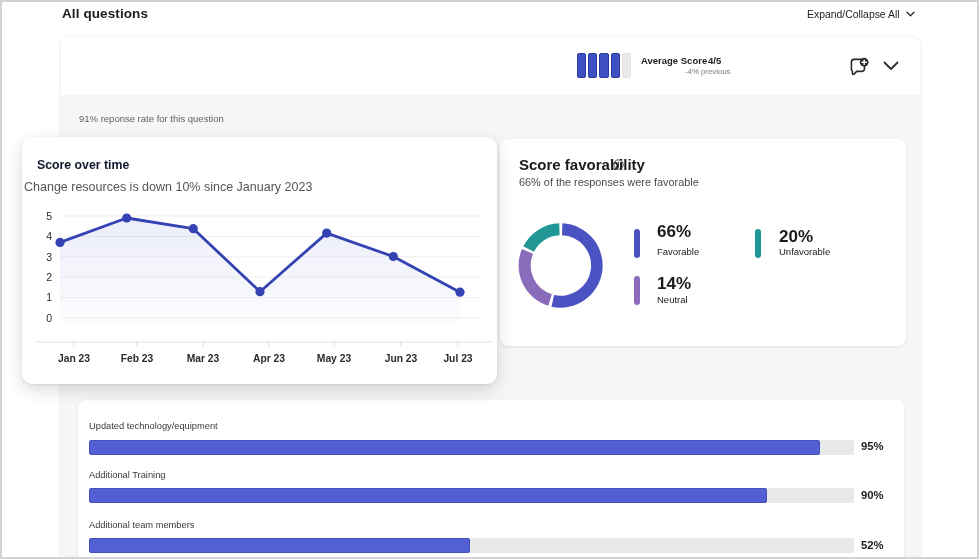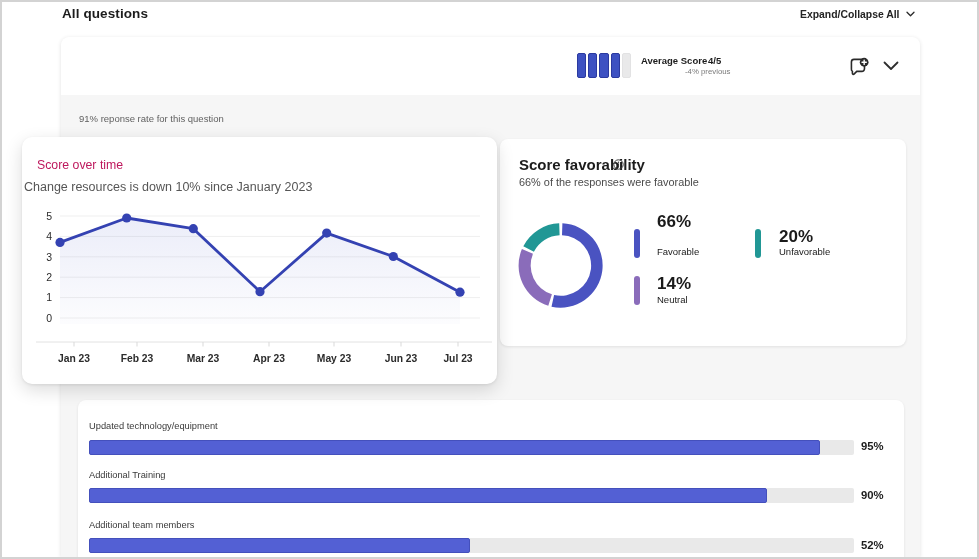--- a/index.html
+++ b/index.html
@@ -2,21 +2,21 @@
 <html><head>
 <meta charset="utf-8">
 <style>
 * { margin:0; padding:0; box-sizing:border-box; }
 html,body { width:979px; height:559px; overflow:hidden; background:#fff; }
 body { font-family:"Liberation Sans", sans-serif; }
 .page { position:relative; width:979px; height:559px; background:#fff; overflow:hidden; }
 .frame { position:absolute; inset:0; border:2px solid #d3d3d3; z-index:50; pointer-events:none; }
 .abs { position:absolute; }
 .allq { left:62px; top:6px; font-size:13.5px; font-weight:700; color:#1c1c1c; letter-spacing:.1px; }
-.expand { top:8.5px; right:64.5px; font-size:10.4px; font-weight:700; color:#242424; display:flex; align-items:center; gap:6px;justify-content:flex-end; }
+.expand { top:8.5px; right:64.5px; font-size:10.4px; font-weight:400; color:#242424; display:flex; align-items:center; gap:6px;justify-content:flex-end; }
 .accordion { left:61px; top:37px; width:859px; height:520px; background:#f6f6f6; border-radius:8px 8px 0 0; box-shadow:0 1px 4px rgba(0,0,0,.12); }
 .acc-header { position:absolute; left:0; top:0; width:100%; height:58px; background:#fff; border-radius:8px 8px 0 0; }
 .qtext { left:81px; top:57px; font-size:12.5px; font-weight:700; color:#1c1c1c; }
 .scorebars { left:577px; top:53px; display:flex; gap:2px; }
 .sb { width:9.2px; height:25px; border-radius:2px; background:#3d51c2; border:1px solid #2b3aa0; }
 .sb.off { background:#e9e9ea; border-color:#e2e2e3; }
 .avgscore { left:641px; top:55px; font-size:9.5px; font-weight:700; color:#1c1c1c; }
 .avgprev { left:641px; top:66.5px; font-size:7.8px; color:#7a7a7a;margin-left:44px; }
 .resp { left:79px; top:113px; font-size:9.5px; color:#5f5f5f; }
 .favcard { left:500px; top:139px; width:406px; height:207px; background:#fff; border-radius:8px; box-shadow:0 1px 3px rgba(0,0,0,.09); }
@@ -24,21 +24,21 @@
 .favsub { left:519px; top:176px; font-size:10.9px; color:#4b4b4b; }
 .pill { width:6px; height:29px; border-radius:3px; }
 .lgnum { font-size:17px; font-weight:600; color:#1a1a1a; }
 .lglab { font-size:9.5px; color:#1a1a1a; }
 .barscard { left:78px; top:400px; width:826px; height:170px; background:#fff; border-radius:8px; box-shadow:0 1px 3px rgba(0,0,0,.09); }
 .blabel { left:89px; font-size:9.3px; color:#3a3a3a; }
 .btrack { left:89px; width:765px; height:15px; background:#e9e9e9; border-radius:2px; }
 .bfill { height:100%; background:#5360d4; border:1px solid #4450bc; border-radius:2px; }
 .bpct { left:861px; font-size:11.3px; font-weight:700; color:#1c1c1c; }
 .floatcard { left:22px; top:137px; width:475px; height:247px; background:#fff; border-radius:10px; box-shadow:0 6px 18px rgba(0,0,0,.14), 0 1px 3px rgba(0,0,0,.08); }
-.fctitle { left:37px; top:157.5px; font-size:12.3px; font-weight:400; color:#be185d; }
+.fctitle { left:37px; top:157.5px; font-size:12.3px; font-weight:700; color:#0f172a; }
 .fcsub { left:24px; top:180px; font-size:12.5px; color:#565656; }
 </style>
 </head>
 <body>
 <div class="page">
   <div class="frame"></div>
   <div class="abs allq">All questions</div>
   <div class="abs expand">Expand/Collapse All
     <svg width="9" height="8" viewBox="0 0 9 8">
         <path d="M1 2.2 L4.5 5.7 L8 2.2" fill="none" stroke="#2a2a2a" stroke-width="1.3" stroke-linecap="round" stroke-linejoin="round"></path>
@@ -73,21 +73,21 @@
     <path d="M5.5 4.8 V8" stroke="#3a3a3a" stroke-width="1.1" stroke-linecap="round"></path>
     <circle cx="5.5" cy="3.2" r=".7" fill="#3a3a3a"></circle>
   </svg>
   <div class="abs favsub">66% of the responses were favorable</div>
   <svg class="abs" style="left:514px;top:219px" width="94" height="94" viewBox="514 219 94 94">
     <path d="M562.4 223.3 A42.2 42.2 0 1 1 551.5 306.7 L554.1 294.9 A30.2 30.2 0 1 0 562.0 235.3 Z" fill="#4a53c1"></path>
     <path d="M548.3 305.8 A42.2 42.2 0 0 1 521.9 249.1 L533.0 253.8 A30.2 30.2 0 0 0 551.9 294.3 Z" fill="#8a6cba"></path>
     <path d="M523.3 246.2 A42.2 42.2 0 0 1 559.2 223.3 L559.6 235.3 A30.2 30.2 0 0 0 533.9 251.7 Z" fill="#219795"></path>
   </svg>
   <div class="abs pill" style="left:634px;top:229px;background:#4a53c1"></div>
-  <div class="abs lgnum" style="left:657px;top:212px">66%</div>
+  <div class="abs lgnum" style="left:657px;top:222px">66%</div>
   <div class="abs lglab" style="left:657px;top:246px">Favorable</div>
   <div class="abs pill" style="left:634px;top:276px;background:#8a6cba"></div>
   <div class="abs lgnum" style="left:657px;top:273.5px">14%</div>
   <div class="abs lglab" style="left:657px;top:293.5px">Neutral</div>
   <div class="abs pill" style="left:755px;top:229px;background:#219795"></div>
   <div class="abs lgnum" style="left:779px;top:226.5px">20%</div>
   <div class="abs lglab" style="left:779px;top:246px">Unfavorable</div>
 
   <div class="abs barscard"></div>
   <div class="abs blabel" style="top:421px">Updated technology/equipment</div>

